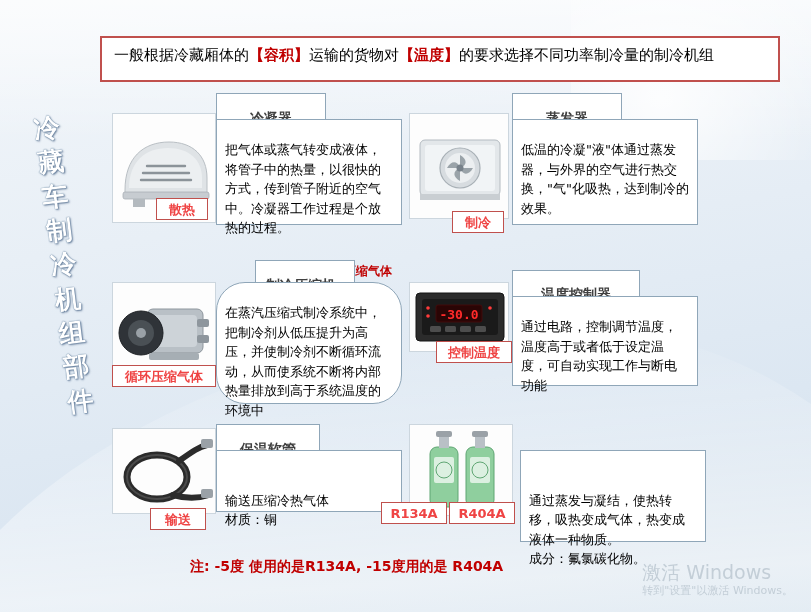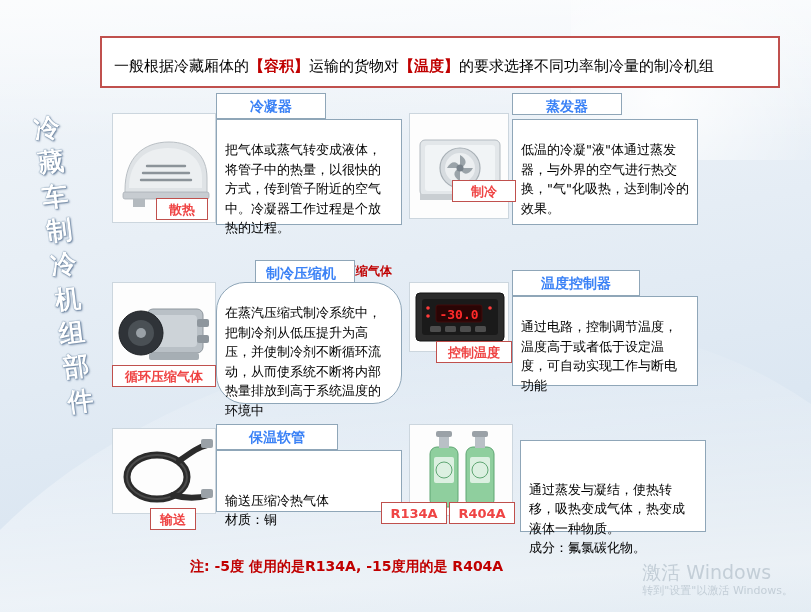--- a/index.html
+++ b/index.html
@@ -69,39 +69,39 @@
   
   .top-banner {
     position: absolute;
     left: 100px;
     top: 36px;
     width: 680px;
     min-height: 46px;
     background: #ffffff;
     border: 2px solid #c0504d;
     box-sizing: border-box;
-    padding: 17px 12px 8px 12px;
+    padding: 6px 12px 8px 12px;
     font-size: 15px;
     line-height: 1.55;
     color: #000000;
     font-family: "DejaVu Sans", "Liberation Sans", sans-serif;
   }
   .hl-red {
     color: #c00000;
     font-weight: bold;
   }
   .label-box {
     position: absolute;
     background: #ffffff;
     border: 1px solid #8fa6b8;
     box-sizing: border-box;
     font-size: 14px;
     font-weight: bold;
-    color: #3b82f6;
-    padding: 2px 10px;
+    color: #404040;
+    padding: 14px 10px;
     text-align: center;
   }
   .text-box {
     position: absolute;
     background: #ffffff;
     border: 1px solid #8fa6b8;
     box-sizing: border-box;
     font-size: 13px;
     line-height: 1.5;
     color: #000;
@@ -222,21 +222,21 @@
       <circle cx="50" cy="54" r="3.5" fill="#77818a"></circle>
       <rect x="10" y="80" width="80" height="6" fill="#c9ced2"></rect>
     </svg>
   </div>
   <div class="label-box" style="left:512px; top:93px; width:110px; height:22px; line-height:20px;">
     <span>蒸发器</span>
   </div>
   <div class="text-box" style="left:512px; top:119px; width:186px; height:106px;">
     <span>低温的冷凝"液"体通过蒸发器，与外界的空气进行热交换，"气"化吸热，达到制冷的效果。</span>
   </div>
-  <div class="tag-red" style="left:452px; top:180px; width:64px; height:22px; line-height:17px;">
+  <div class="tag-red" style="left:452px; top:211px; width:52px; height:22px; line-height:17px;">
     <span>制冷</span>
   </div>
 
   <div class="photo" style="left:112px; top:282px; width:104px; height:100px;">
     <svg viewBox="0 0 104 100" width="104" height="100">
       <rect x="0" y="0" width="104" height="100" fill="#fdfdfd"></rect>
       <rect x="34" y="26" width="56" height="44" rx="6" fill="#b9c0c6" stroke="#8e969d" stroke-width="1"></rect>
       <rect x="40" y="32" width="44" height="32" rx="4" fill="#cdd3d8"></rect>
       <circle cx="28" cy="50" r="22" fill="#2f3338" stroke="#1d2024" stroke-width="1"></circle>
       <circle cx="28" cy="50" r="13" fill="#4a5055"></circle>
@@ -272,49 +272,49 @@
         <circle cx="80" cy="25" r="1.8"></circle>
       </g>
       <g fill="#4d4d4d">
         <rect x="20" y="43" width="11" height="6" rx="1.5"></rect>
         <rect x="35" y="43" width="11" height="6" rx="1.5"></rect>
         <rect x="50" y="43" width="11" height="6" rx="1.5"></rect>
         <rect x="65" y="43" width="11" height="6" rx="1.5"></rect>
       </g>
     </svg>
   </div>
-  <div class="label-box" style="left:512px; top:270px; width:128px; height:26px; line-height:20px;">
+  <div class="label-box" style="left:512px; top:270px; width:128px; height:26px; line-height:20px;font-family:Liberation Serif, serif;">
     <span>温度控制器</span>
   </div>
   <div class="text-box" style="left:512px; top:296px; width:186px; height:90px;">
     <span>通过电路，控制调节温度，温度高于或者低于设定温度，可自动实现工作与断电功能</span>
   </div>
   <div class="tag-red" style="left:436px; top:341px; width:76px; height:22px; line-height:17px;">
     <span>控制温度</span>
   </div>
 
   <div class="photo" style="left:112px; top:428px; width:104px; height:86px;">
     <svg viewBox="0 0 104 86" width="104" height="86">
       <rect x="0" y="0" width="104" height="86" fill="#fdfdfd"></rect>
       <ellipse cx="44" cy="48" rx="30" ry="22" fill="none" stroke="#2b2b2b" stroke-width="7"></ellipse>
       <ellipse cx="44" cy="48" rx="30" ry="22" fill="none" stroke="#4a4a4a" stroke-width="2"></ellipse>
       <path d="M66 32 C80 22, 86 18, 94 16" fill="none" stroke="#2b2b2b" stroke-width="6" stroke-linecap="round"></path>
       <path d="M60 66 C74 70, 84 70, 96 66" fill="none" stroke="#2b2b2b" stroke-width="6" stroke-linecap="round"></path>
       <rect x="88" y="10" width="12" height="9" rx="2" fill="#9aa1a7"></rect>
       <rect x="88" y="60" width="12" height="9" rx="2" fill="#9aa1a7"></rect>
     </svg>
   </div>
-  <div class="label-box" style="left:216px; top:424px; width:122px; height:26px; line-height:20px;">
+  <div class="label-box" style="left:216px; top:424px; width:104px; height:26px; line-height:20px;">
     <span>保温软管</span>
   </div>
   <div class="text-box" style="left:216px; top:450px; width:186px; height:62px; white-space:pre-line;">
     <span>输送压缩冷热气体
 材质：铜</span>
   </div>
-  <div class="tag-red" style="left:150px; top:508px; width:46px; height:22px; line-height:17px;">
+  <div class="tag-red" style="left:150px; top:508px; width:56px; height:22px; line-height:17px;">
     <span>输送</span>
   </div>
 
   <div class="photo" style="left:409px; top:424px; width:104px; height:92px;">
     <svg viewBox="0 0 104 92" width="104" height="92">
       <rect x="0" y="0" width="104" height="92" fill="#fdfdfd"></rect>
       <g>
         <rect x="20" y="22" width="28" height="60" rx="7" fill="#8fcf9e" stroke="#5fa673" stroke-width="1"></rect>
         <rect x="24" y="32" width="20" height="26" rx="2" fill="#eaf6ec" opacity="0.85"></rect>
         <rect x="29" y="10" width="10" height="13" fill="#b9c0c6"></rect>
@@ -323,21 +323,21 @@
       </g>
       <g>
         <rect x="56" y="22" width="28" height="60" rx="7" fill="#8fcf9e" stroke="#5fa673" stroke-width="1"></rect>
         <rect x="60" y="32" width="20" height="26" rx="2" fill="#eaf6ec" opacity="0.85"></rect>
         <rect x="65" y="10" width="10" height="13" fill="#b9c0c6"></rect>
         <rect x="62" y="6" width="16" height="6" rx="2" fill="#9aa1a7"></rect>
         <circle cx="70" cy="45" r="8" fill="none" stroke="#5fa673" stroke-width="1"></circle>
       </g>
     </svg>
   </div>
-  <div class="text-box" style="left:520px; top:440px; width:186px; height:92px; white-space:pre-line;font-family:Liberation Mono, monospace;">
+  <div class="text-box" style="left:520px; top:450px; width:186px; height:92px; white-space:pre-line;">
     <span>通过蒸发与凝结，使热转移，吸热变成气体，热变成液体一种物质。
 成分：氟氯碳化物。</span>
   </div>
   <div class="tag-red" style="left:381px; top:502px; width:66px; height:22px; line-height:17px;">
     <span>R134A</span>
   </div>
   <div class="tag-red" style="left:449px; top:502px; width:66px; height:22px; line-height:17px;">
     <span>R404A</span>
   </div>
 

